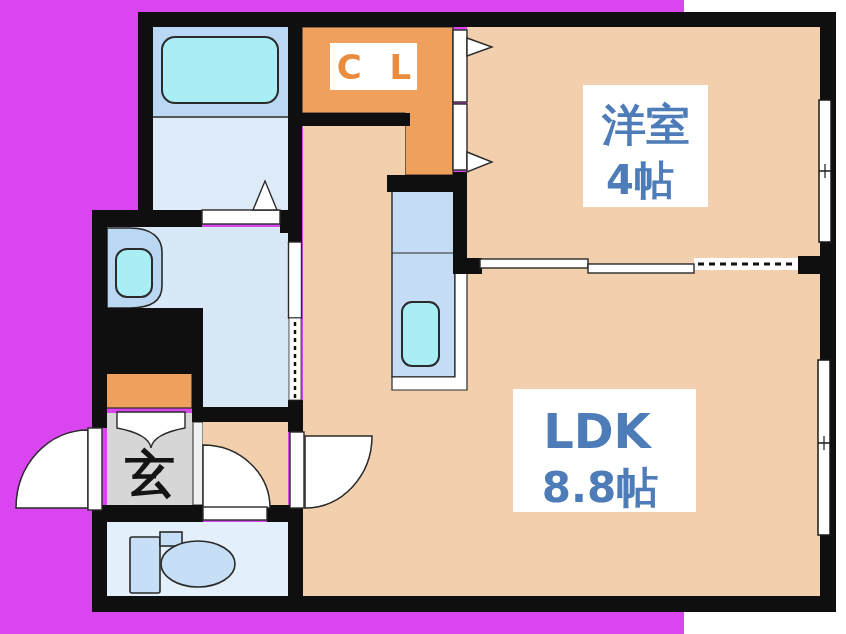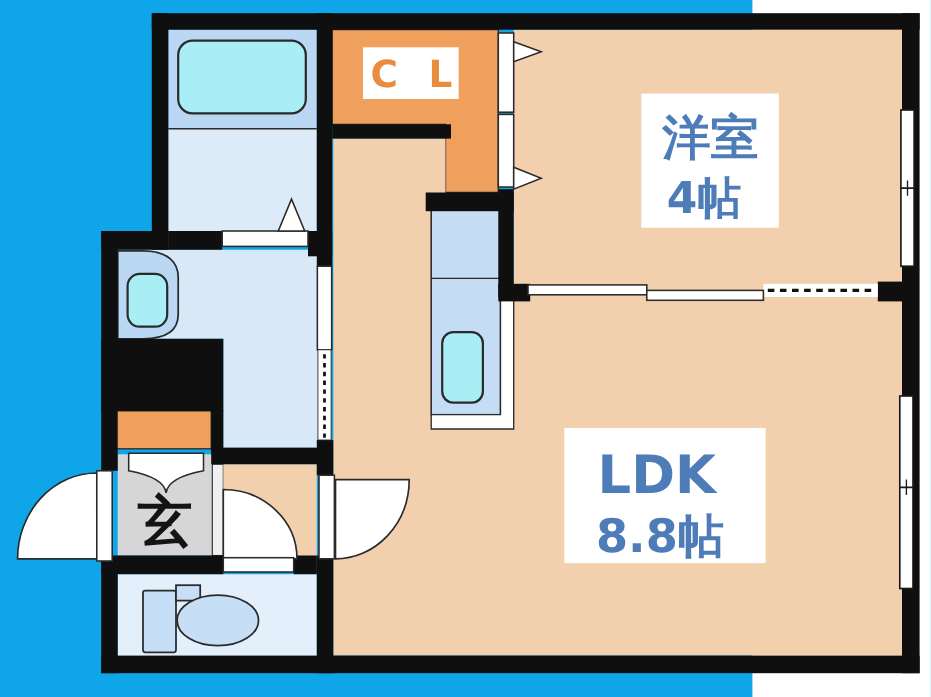--- a/index.html
+++ b/index.html
@@ -1,16 +1,16 @@
 <!DOCTYPE html>
 <html><head>
 <meta charset="utf-8">
 <style>
   html,body{margin:0;padding:0;background:#ffffff;}
-  .stage{width:684px;height:634px;position:relative;background:#0ea5e9;}
+  .stage{width:684px;height:634px;position:relative;background:#d946ef;}
   svg{display:block;}
   text{font-family:"DejaVu Sans","Liberation Sans",sans-serif;}
   .wall{fill:#0f0f0f;}
   .peach{fill:#f2cfad;}
   .orange{fill:#efa05d;stroke:#2a2a2a;stroke-width:1.2;}
   .bathsur{fill:#bad8f3;}
   .bathfloor{fill:#ddebf8;}
   .washfloor{fill:#d8e8f7;}
   .toiletfloor{fill:#e3effa;}
   .gray{fill:#d6d6d6;}

